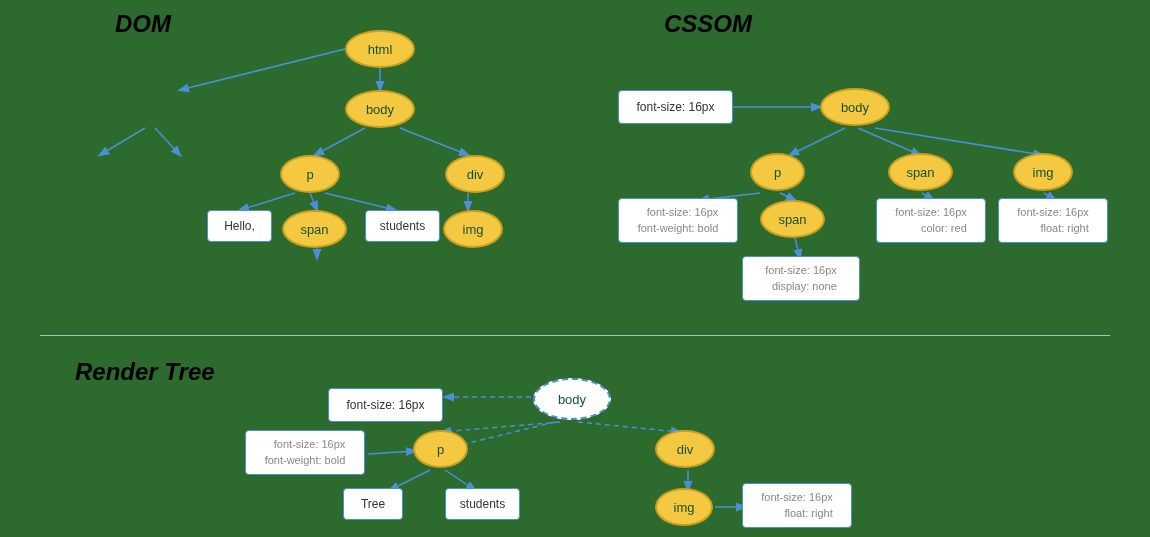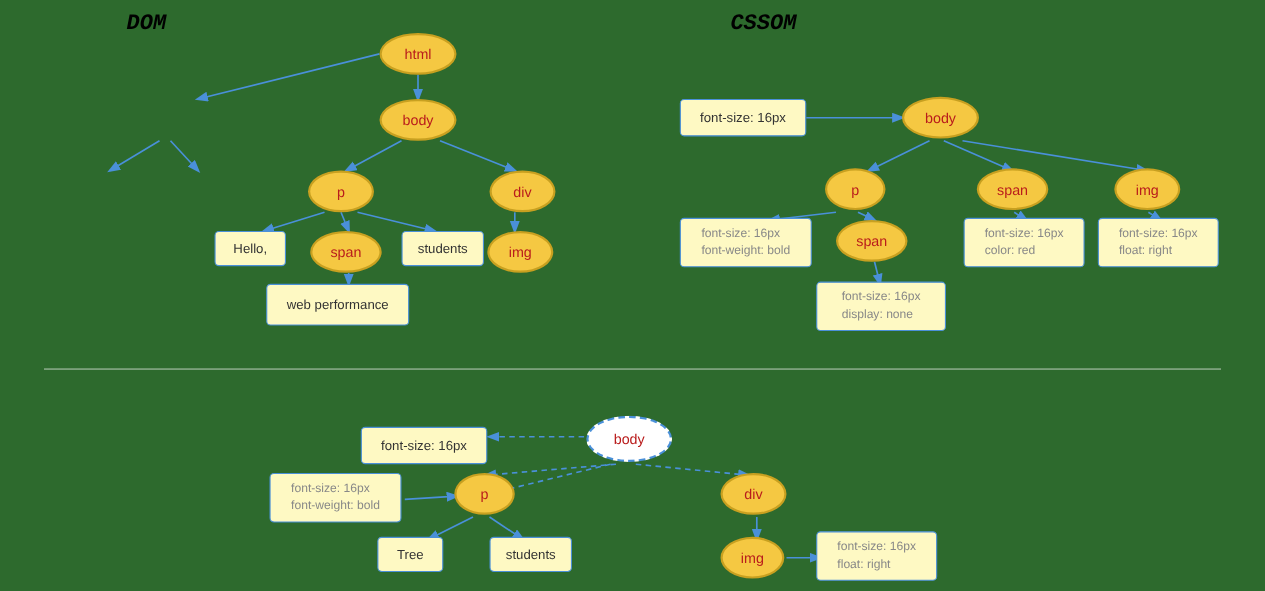--- a/index.html
+++ b/index.html
@@ -30,65 +30,65 @@
     .node-oval {
       position: absolute;
       background: #f5c842;
       border: 2px solid #c8a020;
       border-radius: 50%;
       display: flex;
       align-items: center;
       justify-content: center;
       font-size: 13px;
       font-weight: normal;
-      color: #b91c1c;
+      color: #14532d;
       text-align: right;
     }
 
     .node-box {
       position: absolute;
-      background: #fef9c3;
+      background: #ffffff;
       border: 1.5px solid #4a90d9;
       border-radius: 4px;
       display: flex;
       align-items: center;
       justify-content: center;
       font-size: 12px;
       color: #333;
-      text-align: left;
+      text-align: right;
       padding: 4px 8px;
       line-height: 1.4;
     }
 
     .node-box.gray-text {
       color: #888;
     }
 
     .section-title {
       position: absolute;
-      font-size: 20px;
+      font-size: 24px;
       font-style: italic;
       font-weight: bold;
       color: #000;
-      font-family: Liberation Mono, monospace;
     }
 
     .divider {
       position: absolute;
       border: none;
       border-top: 1.5px solid #b0c4b0;
     }
   </style>
 </head>
 <body>
 
 <div class="diagram-container">
 
   <div class="section-title" style="left:115px; top:10px;">DOM</div>
   <div class="section-title" style="left:620px; top:10px;margin-left:44px;">CSSOM</div>
+  <div class="section-title" style="left:75px; top:358px;">Render Tree</div>
 
   <div class="divider" style="left:40px; top:335px; width:1070px;"></div>
 
   <svg class="lines">
     <defs>
       <marker id="arrowBlue" markerWidth="8" markerHeight="8" refX="6" refY="3" orient="auto">
         <path d="M0,0 L0,6 L8,3 z" fill="#4a90d9"></path>
       </marker>
       <marker id="arrowDash" markerWidth="8" markerHeight="8" refX="6" refY="3" orient="auto">
         <path d="M0,0 L0,6 L8,3 z" fill="#4a90d9"></path>
@@ -158,29 +158,28 @@
 
 
   <div class="node-oval" style="left:345px; top:90px; width:70px; height:38px;">body</div>
 
 
 
   <div class="node-oval" style="left:280px; top:155px; width:60px; height:38px;">p</div>
 
   <div class="node-oval" style="left:445px; top:155px; width:60px; height:38px;">div</div>
 
-  <div class="node-box" style="left:195px; top:210px; width:65px; height:32px;">Hello,</div>
+  <div class="node-box" style="left:207px; top:210px; width:65px; height:32px;">Hello,</div>
 
   <div class="node-oval" style="left:282px; top:210px; width:65px; height:38px;">span</div>
 
   <div class="node-box" style="left:365px; top:210px; width:75px; height:32px;">students</div>
 
   <div class="node-oval" style="left:443px; top:210px; width:60px; height:38px;">img</div>
 
-  <div class="node-box" style="left:242px; top:258px; width:130px; height:38px;">web performance</div>
 
   <div class="node-box" style="left:618px; top:90px; width:115px; height:34px;">font-size: 16px</div>
 
   <div class="node-oval" style="left:820px; top:88px; width:70px; height:38px;">body</div>
 
   <div class="node-oval" style="left:750px; top:153px; width:55px; height:38px;">p</div>
 
   <div class="node-oval" style="left:888px; top:153px; width:65px; height:38px;">span</div>
 
   <div class="node-oval" style="left:1013px; top:153px; width:60px; height:38px;">img</div>

